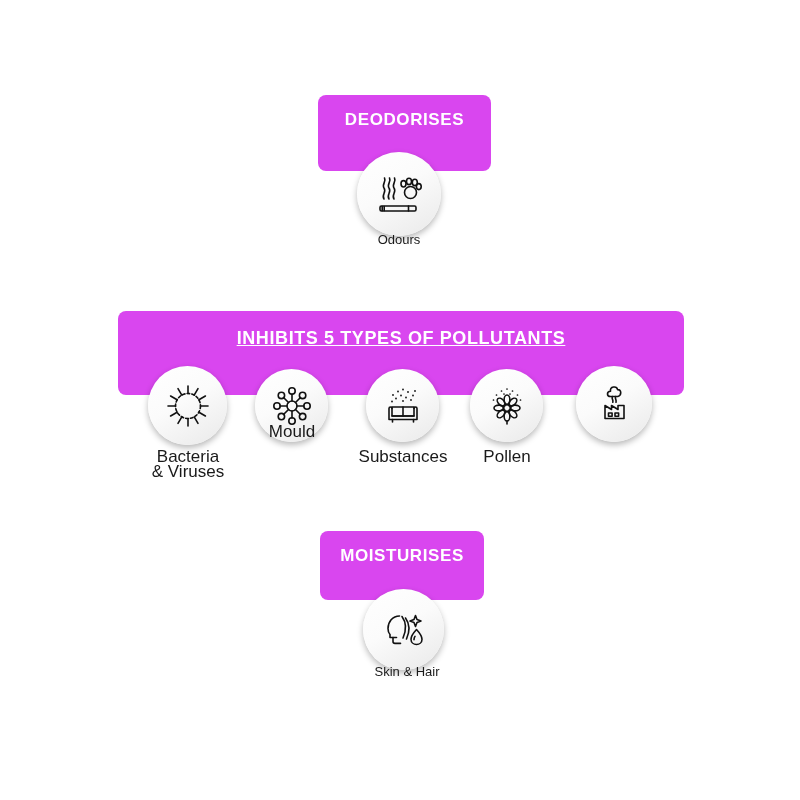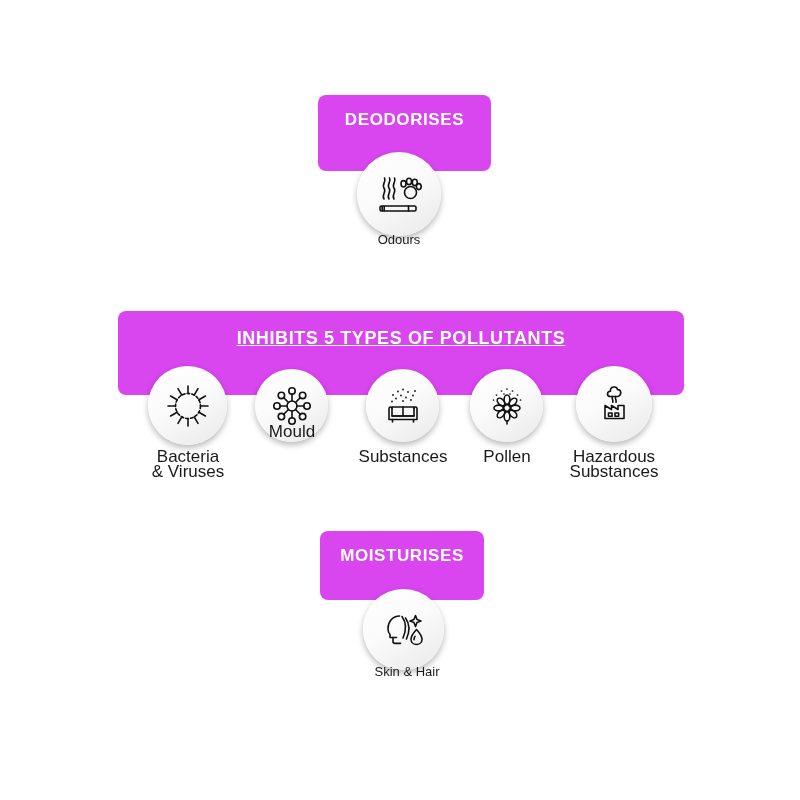--- a/index.html
+++ b/index.html
@@ -276,22 +276,20 @@
       <g class="ico" stroke-width="1.5">
         <path d="M20.5 16.5 C 16.5 16.5, 16.5 11.5, 20.5 11.2 C 19.8 6.5, 26.6 5.4, 27.6 9.6 C 31.6 9.3, 31.9 15.2, 27.8 16.5 Z"></path>
         <path d="M22.4 16.5 C 21.2 19, 23.6 19.6, 22.8 22.2"></path>
         <path d="M25.6 16.5 C 24.6 19, 26.8 19.6, 26 22.2"></path>
         <path d="M15 38.5 L 15 25.5 L 21.5 29.5 L 21.5 25.5 L 28 29.5 L 28 25.5 L 34 25.5 L 34 38.5 Z"></path>
         <rect x="18.5" y="33" width="3.6" height="3.3"></rect>
         <rect x="25" y="33" width="3.6" height="3.3"></rect>
       </g>
     </svg>
   </div>
-  <div class="item-label" id="label-hazardous">Hazardous
-Substances</div>
 
   <div class="banner" id="banner-moisturises">
     <div class="banner-label">MOISTURISES</div>
   </div>
 
   <div class="badge" id="badge-skinhair">
     <svg width="52" height="52" viewBox="0 0 52 52">
       <g class="ico" stroke-width="1.5">
 
         <path d="M21.5 12 C 14.5 12, 10 18, 10 24.5 C 10 28.5, 12 30.5, 12 30.5 L 12 33.5 L 15 33.5 L 15 37.5 C 15 38.6, 15.8 39.4, 17 39.4 L 22.5 39.4"></path>

